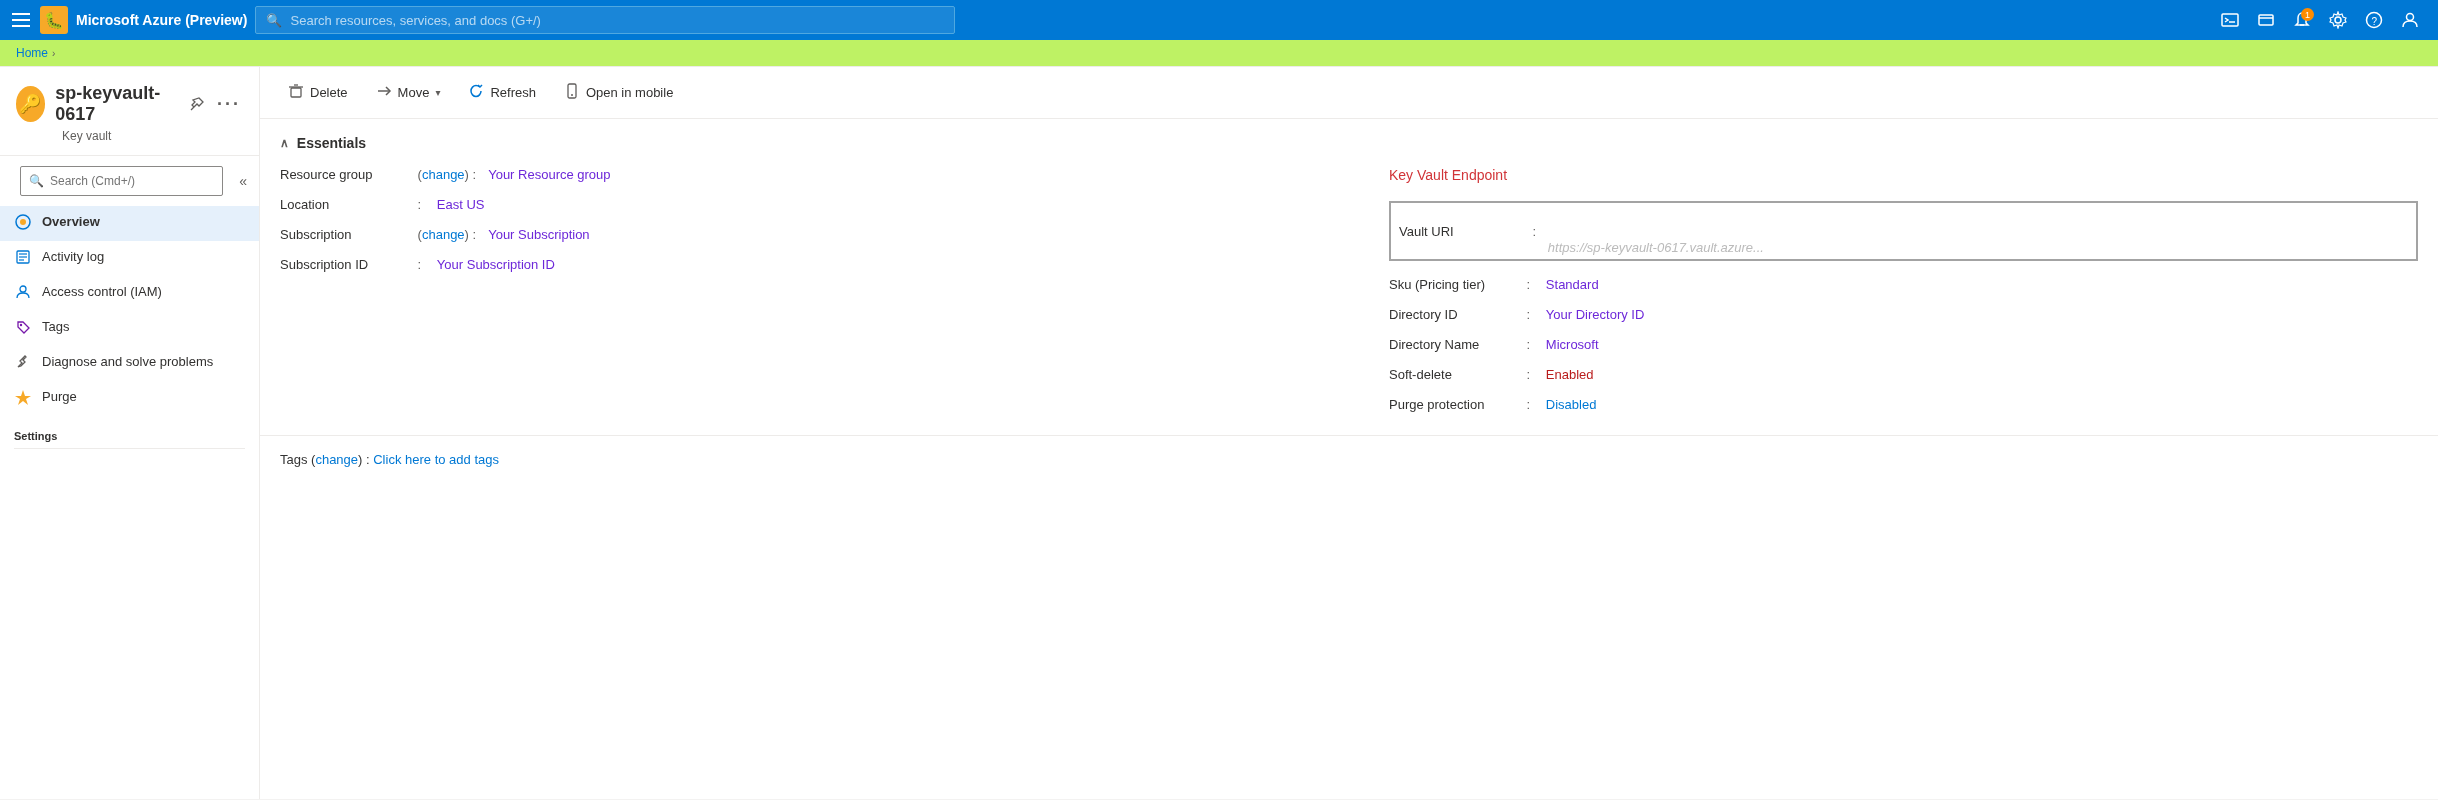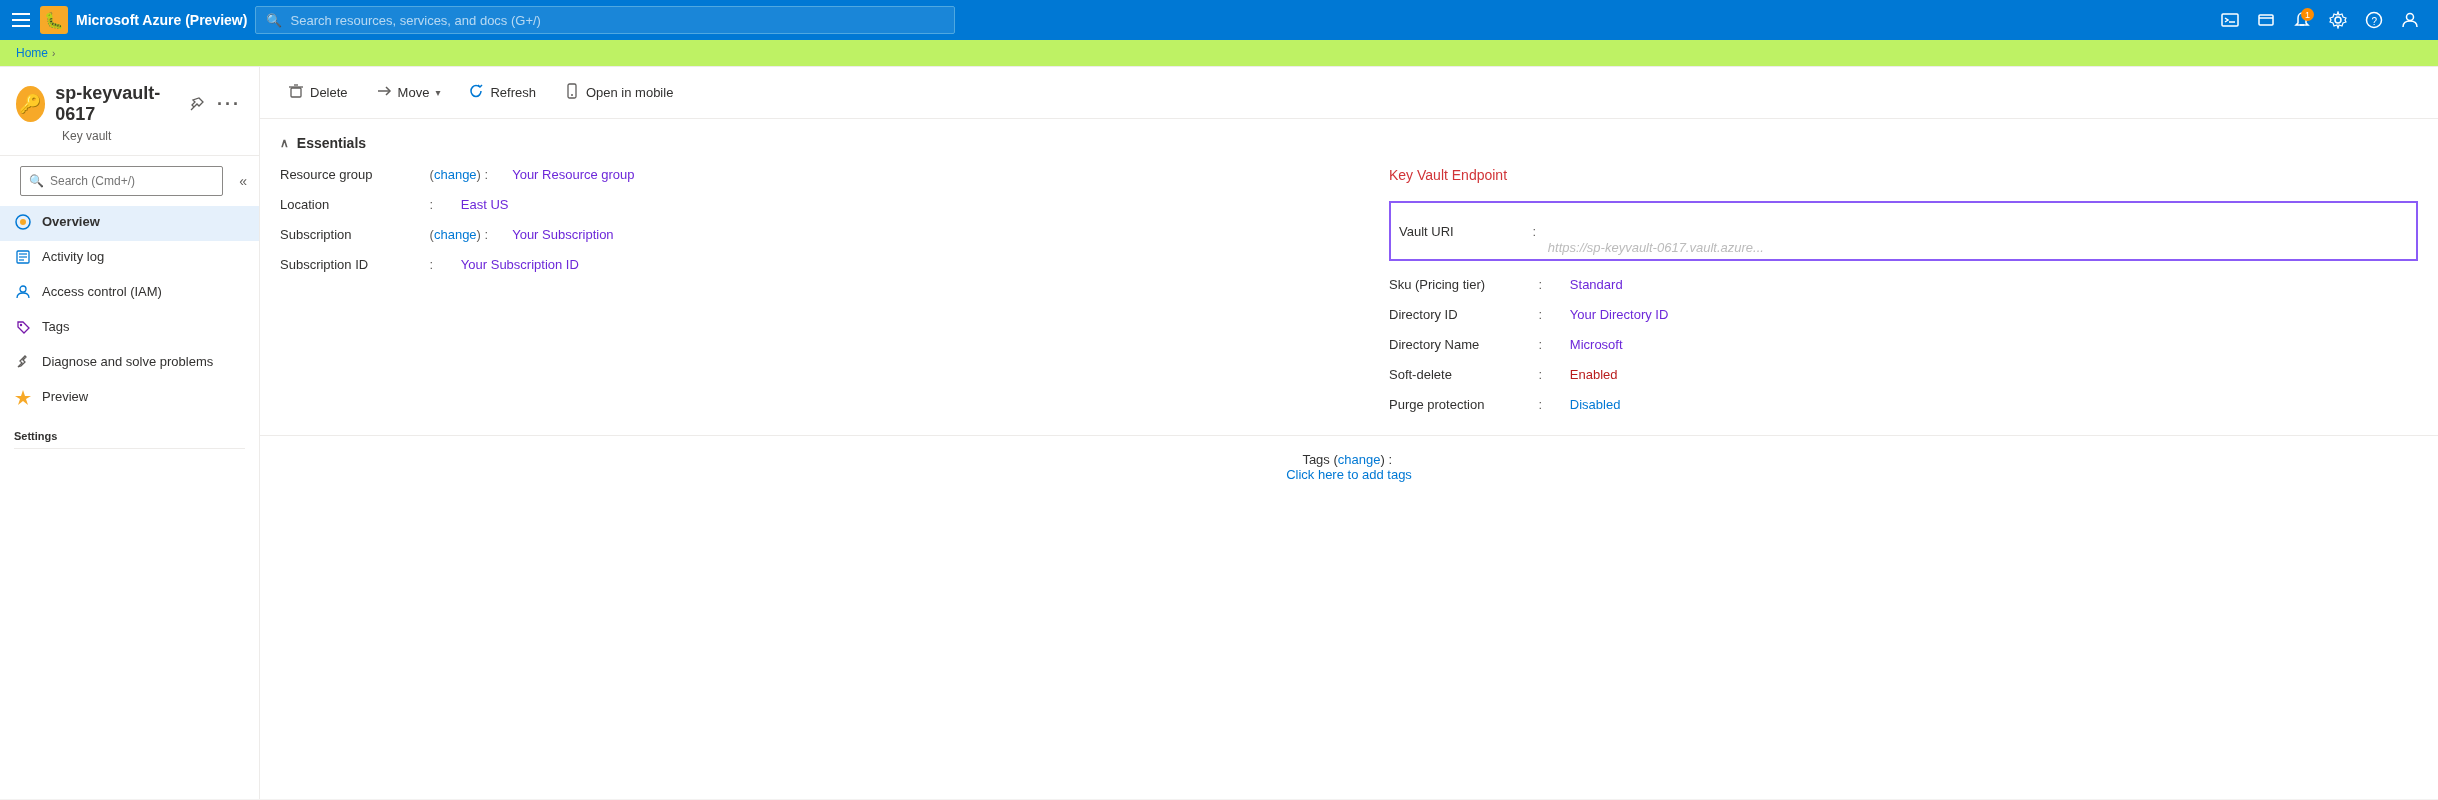--- a/index.html
+++ b/index.html
@@ -229,21 +229,21 @@
       flex-direction: column;
       gap: 8px;
     }
     .essentials-right {
       padding-left: 40px;
     }
 
     .field-row {
       display: flex;
       align-items: baseline;
-      gap: 16px;
+      gap: 4px;
       font-size: 13px;
       min-height: 22px;
     }
     .field-label {
       color: #323130;
       min-width: 130px;
       flex-shrink: 0;
     }
     .field-sep {
       color: #605e5c;
@@ -260,21 +260,21 @@
     .field-value.status-disabled { color: #0078d4; cursor: pointer; }
 
     
     .kv-endpoint-header {
       color: #d13438;
       font-size: 14px;
       font-weight: 400;
       margin-bottom: 10px;
     }
     .vault-uri-row {
-      border: 2px solid #8b5cf6;
+      border: 2px solid #a3a3a3;
       padding: 4px 8px;
       display: flex;
       align-items: center;
       gap: 0;
       margin-bottom: 8px;
       background: white;
     }
     .vault-uri-value {
       color: #bbb;
       font-size: 13px;
@@ -284,21 +284,20 @@
 
     
     .tags-section {
       padding: 16px 20px;
     }
     .tags-row {
       display: flex;
       align-items: center;
       gap: 0;
       font-size: 13px;
-      flex-direction: column;
     }
 
     
     .divider-line {
       border: none;
       border-top: 1px solid #edebe9;
     }
   </style>
 </head>
 <body>
@@ -445,21 +444,21 @@
         </span>
         <span>Diagnose and solve problems</span>
       </div>
 
       <div class="nav-item">
         <span class="nav-item-icon">
           <svg width="16" height="16" viewBox="0 0 16 16" fill="none">
               <polygon points="8,1 10,7 16,7 11,10 13,16 8,12 3,16 5,10 0,7 6,7" fill="#f7a928"></polygon>
             </svg>
         </span>
-        <span>Preview</span>
+        <span>Purge</span>
       </div>
 
       <div class="nav-section-label">Settings</div>
       <hr class="divider-line" style="margin: 0 14px;">
     </div>
   </div>
 
   <div class="main-content">
 
     <div class="toolbar">

